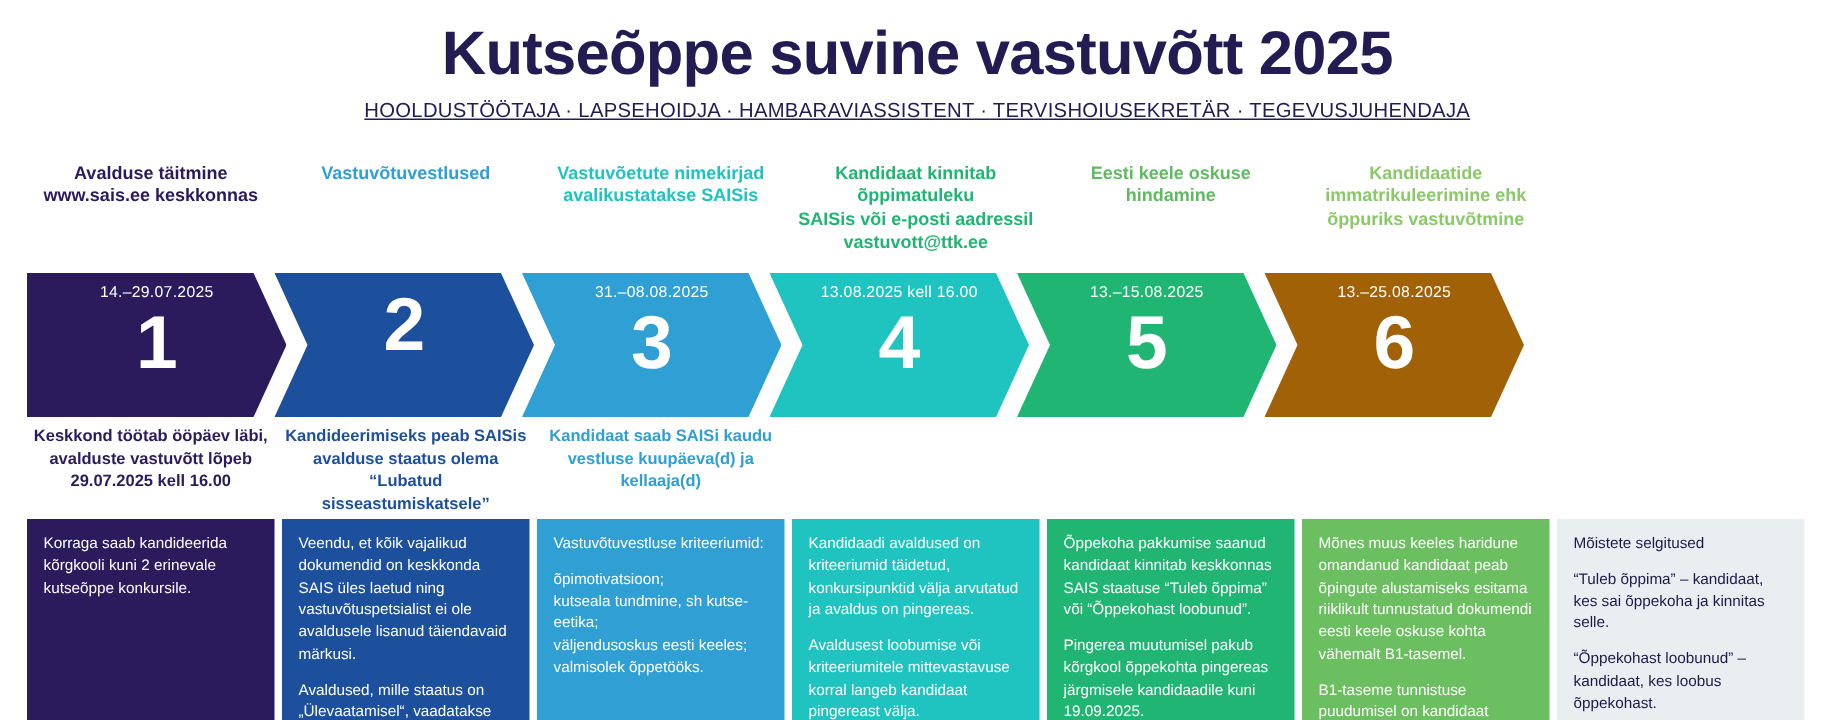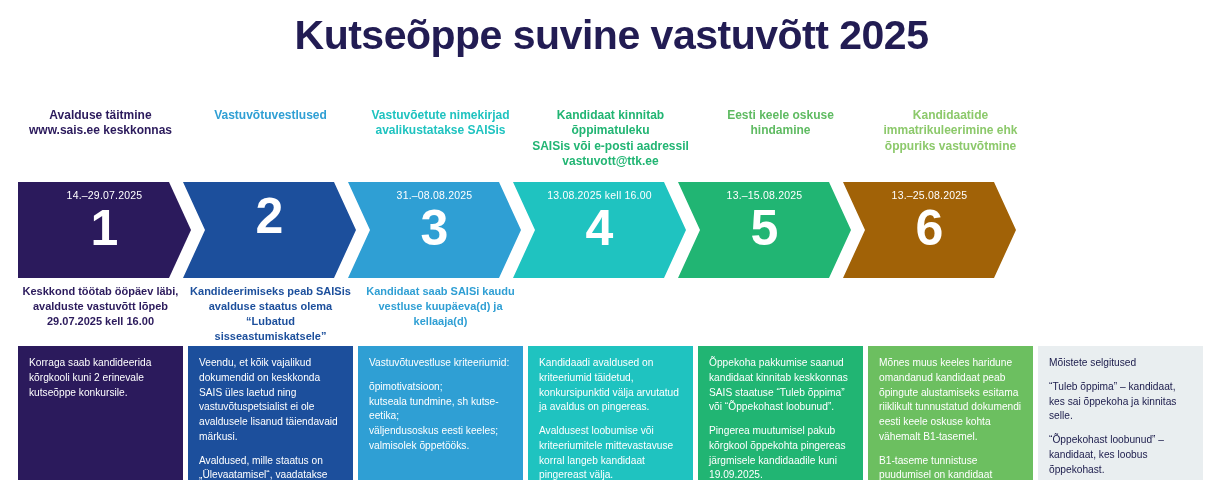--- a/index.html
+++ b/index.html
@@ -146,20 +146,21 @@
   }
   .box p:last-child { margin-bottom: 0; }
   .box.dark-text { color: #1b1b4b; }
 </style>
 </head>
 <body>
 
 <div class="page">
 
   <div class="title" style="color: rgb(34, 28, 83);">Kutseõppe suvine vastuvõtt 2025</div>
+  <div class="subtitle">HOOLDUSTÖÖTAJA · LAPSEHOIDJA · HAMBARAVIASSISTENT · TERVISHOIUSEKRETÄR · TEGEVUSJUHENDAJA</div>
 
   <div class="cols">
     <div class="col">
         <div class="col-head" style="color: rgb(43, 26, 92);">Avalduse täitmine<br>www.sais.ee keskkonnas</div>
       </div>
     <div class="col">
         <div class="col-head" style="color: rgb(47, 159, 212);">Vastuvõtuvestlused</div>
       </div>
     <div class="col">
         <div class="col-head" style="color: rgb(31, 195, 192);">Vastuvõetute nimekirjad<br>avalikustatakse SAISis</div>

